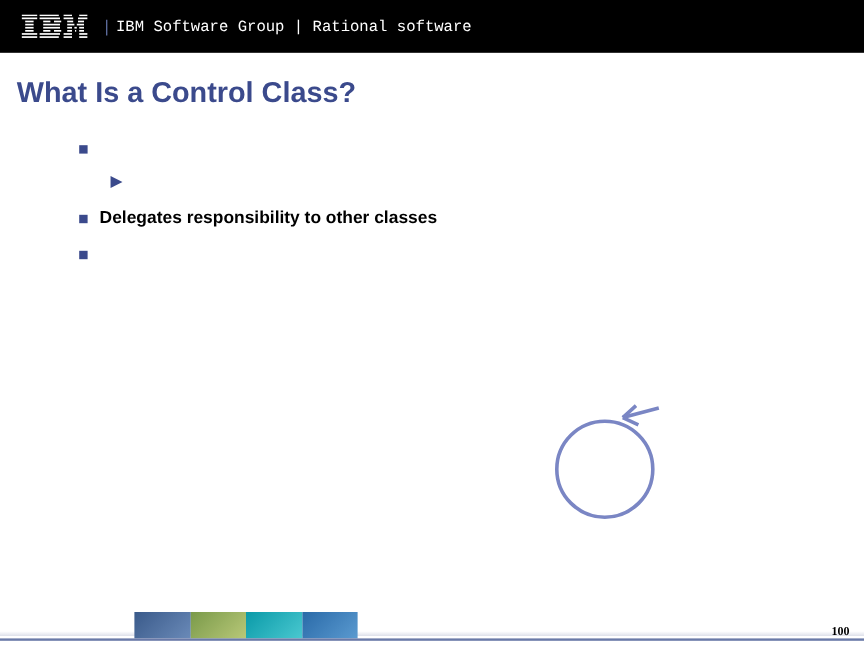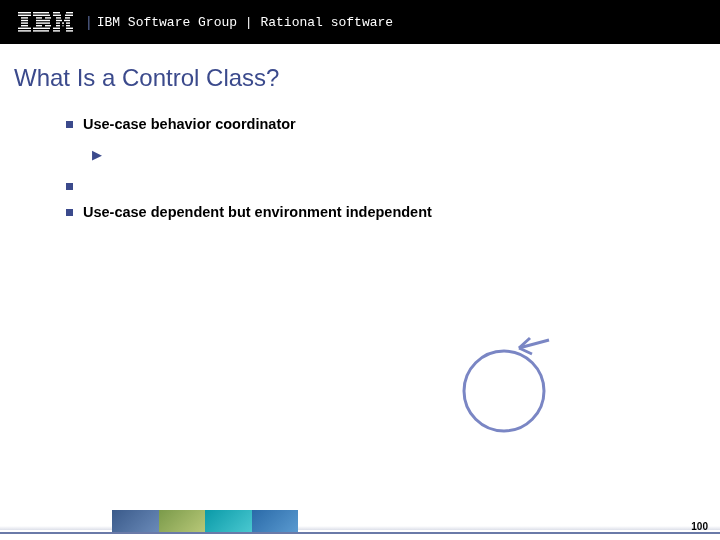--- a/index.html
+++ b/index.html
@@ -30,21 +30,21 @@
     margin: 0 6px;
   }
   .header-text {
     color: #ffffff;
     font-size: 13px;
     font-family: Liberation Mono, monospace;
   }
   .title {
     color: #3b4a8c;
     font-size: 24px;
-    font-weight: 400;
+    font-weight: 700;
     padding: 20px 0 0 14px;
   }
   .content {
     padding: 24px 40px 0 66px;
   }
   .bullet-item {
     display: flex;
     align-items: flex-start;
     margin-bottom: 14px;
     color: #000;
@@ -77,20 +77,21 @@
     position: absolute;
     left: 454px;
     top: 336px;
   }
   .footer {
     position: absolute;
     bottom: 0;
     left: 0;
     right: 0;
     height: 32px;
+    font-family: Liberation Serif, serif;
   }
   .footer-gradient {
     position: absolute;
     bottom: 10px;
     left: 0;
     right: 0;
     height: 4px;
     background: linear-gradient(180deg, rgba(0,0,0,0) 0%, rgba(120,130,170,0.25) 100%);
   }
   .footer-line {
@@ -170,31 +171,30 @@
   </div>
   <span class="header-divider">|</span>
   <span class="header-text">IBM Software Group | Rational software</span>
 </div>
 
 <h1 class="title">What Is a Control Class?</h1>
 
 <div class="content">
   <div class="bullet-item">
     <span class="bullet-sq"></span>
-    <span>Use-case behavior coordinator</span>
   </div>
   <div class="sub-item">
     <span class="sub-arrow">▶</span>
   </div>
   <div class="bullet-item">
     <span class="bullet-sq"></span>
+    <span>Delegates responsibility to other classes</span>
   </div>
   <div class="bullet-item">
     <span class="bullet-sq"></span>
-    <span>Use-case dependent but environment independent</span>
   </div>
 </div>
 
 <div class="control-icon">
   <svg width="110" height="100" viewBox="0 0 110 100">
     <circle cx="50" cy="55" r="40" fill="none" stroke="#7a86c4" stroke-width="3"></circle>
     <path d="M 65 12 L 95 4" fill="none" stroke="#7a86c4" stroke-width="3"></path>
     <path d="M 65 12 L 76 2 M 65 12 L 78 18" fill="none" stroke="#7a86c4" stroke-width="3"></path>
   </svg>
 </div>

